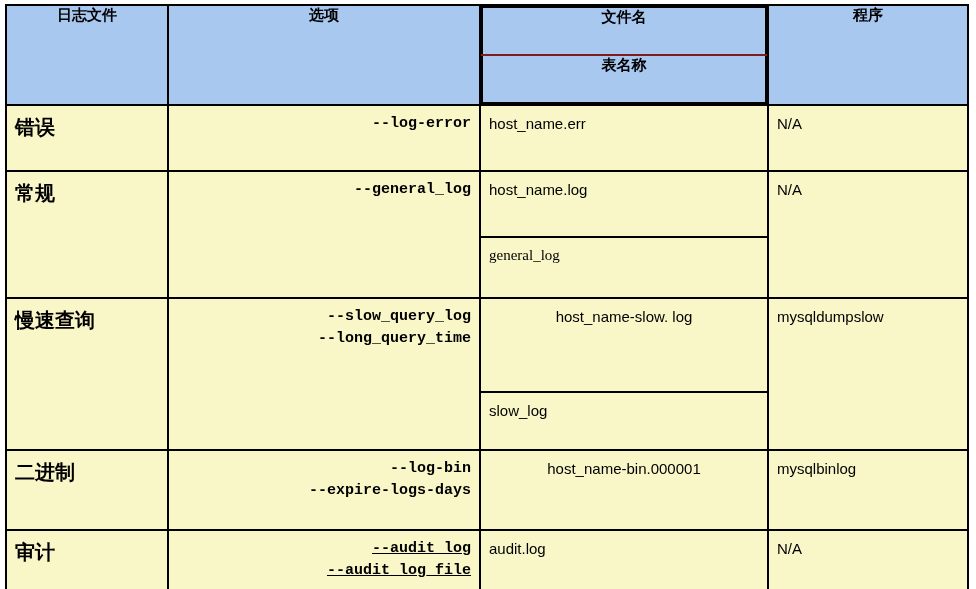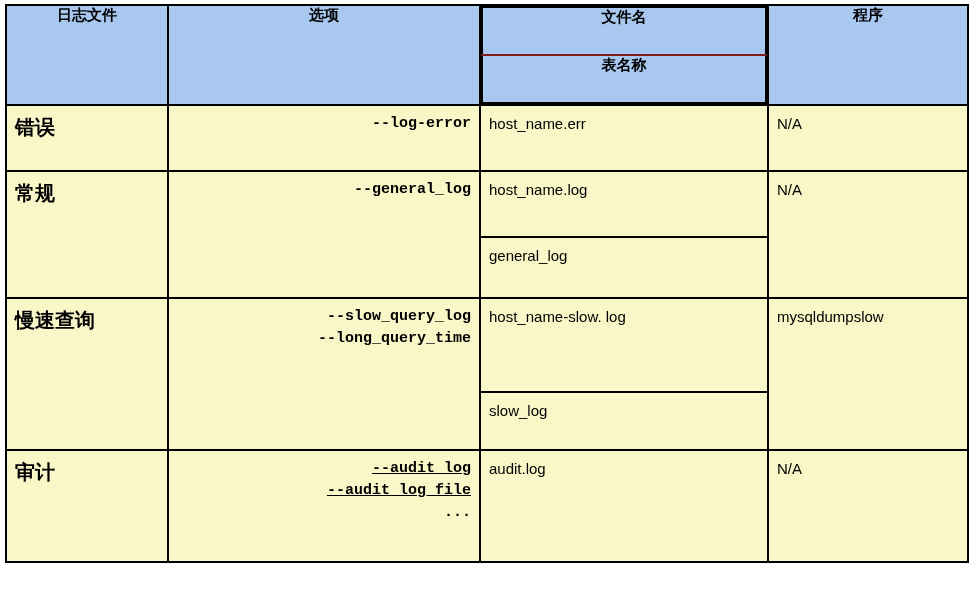--- a/index.html
+++ b/index.html
@@ -105,24 +105,24 @@
     background: #f9f7c8;
     padding: 0;
     vertical-align: top;
   }
   table.sub td.divider {
     border-bottom: 2px solid #000000;
     border-radius: 17px;
   }
   .h-err { height: 50px; }
   .h-gen-top { height: 50px; }
-  .h-gen-bot { height: 45px; }
+  .h-gen-bot { height: 45px; font-family: Liberation Serif, serif; }
   .h-slow-top { height: 78px; }
   .h-slow-bot { height: 42px; }
-  .nowrap { white-space: nowrap; }
+  .nowrap { white-space: nowrap; text-align: center; }
 </style>
 </head>
 <body>
 
 <div class="sheet">
   <table class="logtable">
     <colgroup>
       <col class="c1">
         <col class="c2">
         <col class="c3">
@@ -226,20 +226,37 @@
               </td>
             </tr>
           </tbody>
             </table>
         </td>
         <td>
           <div class="cell">mysqldumpslow</div>
         </td>
       </tr>
 
+      <tr>
+        <td>
+          <div class="cell cn">二进制</div>
+        </td>
+        <td>
+          <div class="cell mono">
+            <div>--log-bin</div>
+            <div>--expire-logs-days</div>
+          </div>
+        </td>
+        <td>
+          <div class="cell nowrap" style="height:64px"><span class="ital">host_name</span><span>-bin.</span><span class="ital">000001</span></div>
+        </td>
+        <td>
+          <div class="cell">mysqlbinlog</div>
+        </td>
+      </tr>
 
       <tr>
         <td>
           <div class="cell cn">审计</div>
         </td>
         <td>
           <div class="cell mono">
             <div class="ul">--audit_log</div>
             <div class="ul">--audit_log_file</div>
             <div>...</div>

